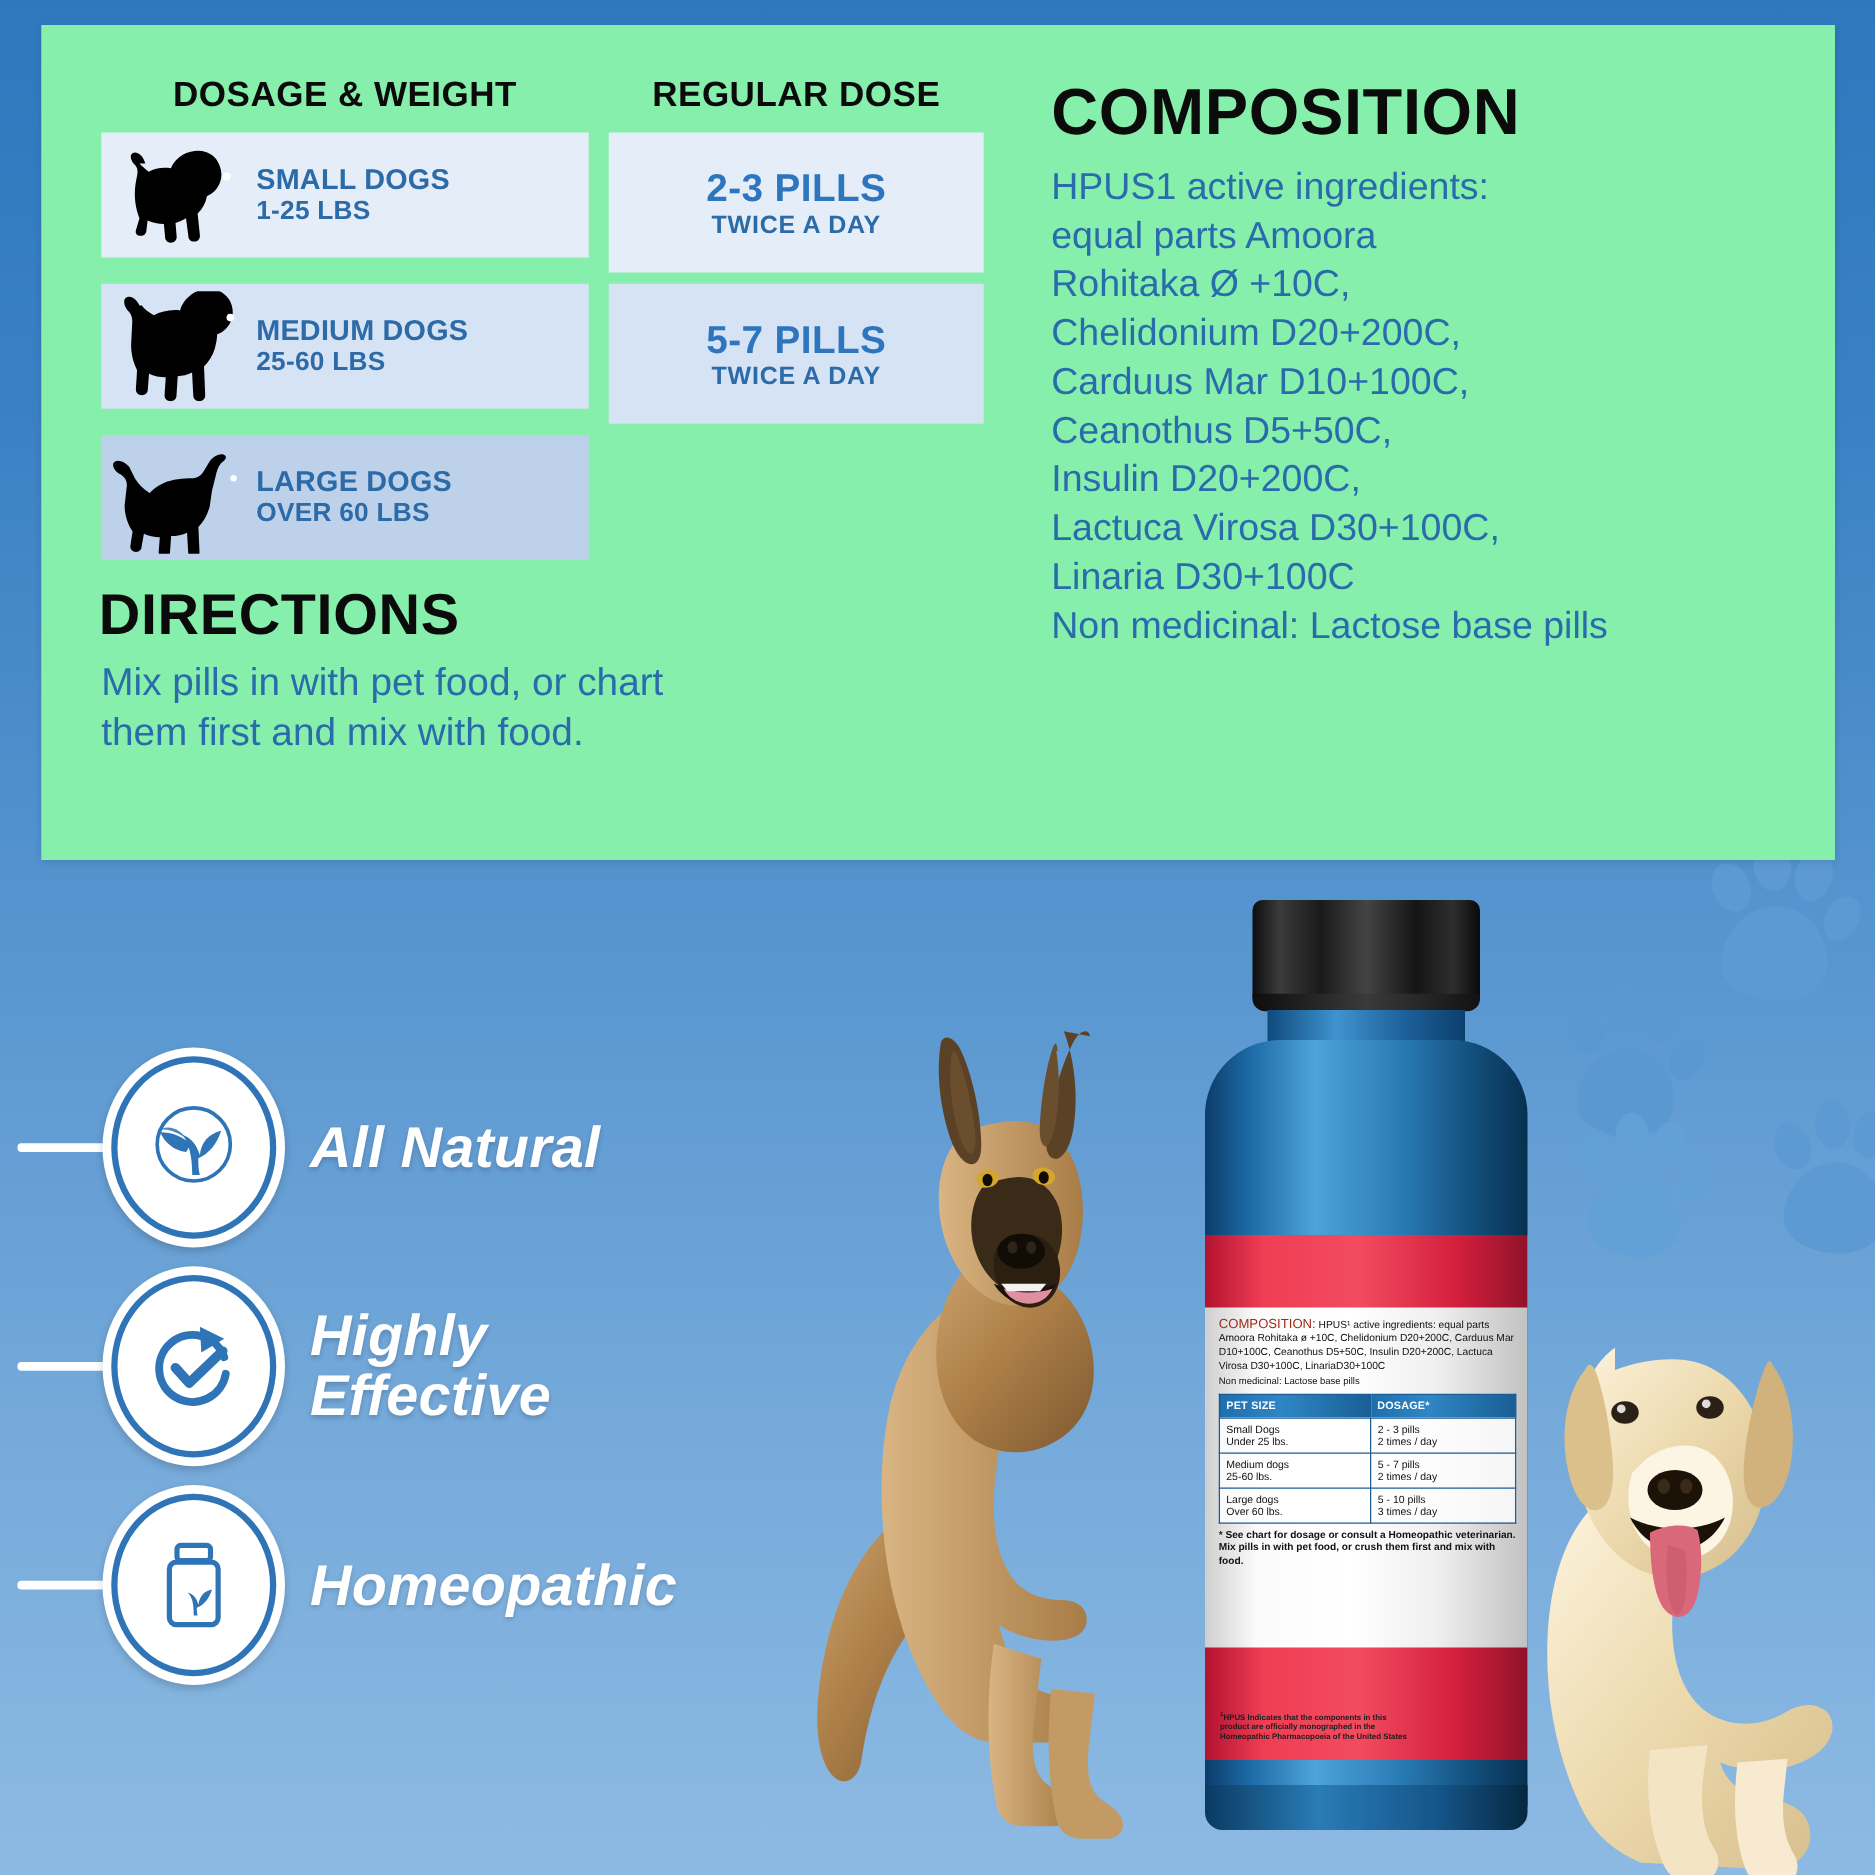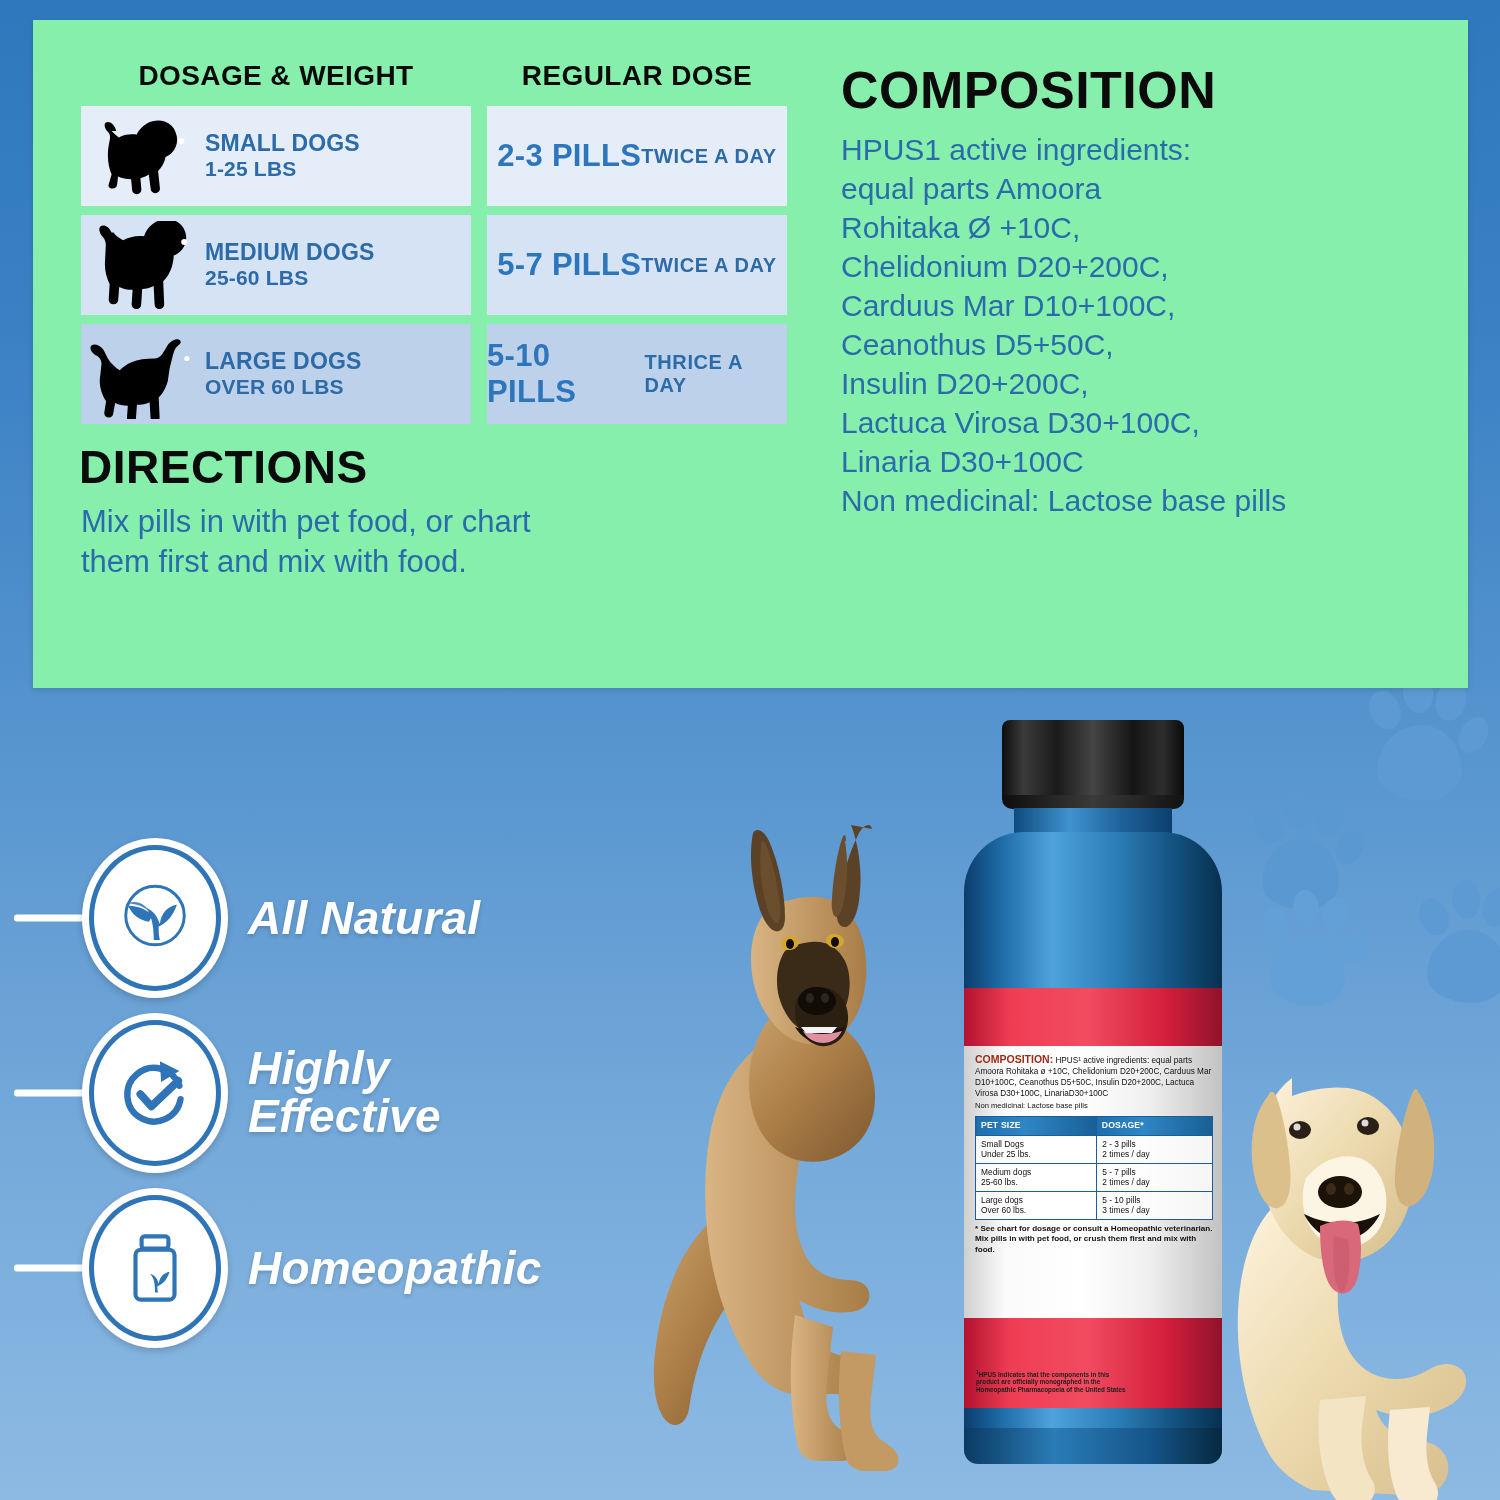--- a/index.html
+++ b/index.html
@@ -39,21 +39,21 @@
   .hdr.rd { width:300px; text-align:center; }
 
   .dose-grid { display:flex; flex-direction:column; gap:9px; }
   .dose-row  { display:flex; gap:16px; }
 
   .cell-left {
     width:390px; height:100px; display:flex; align-items:center;
     padding-left:6px;
   }
   .cell-right {
-    width:300px; height:100px; display:flex; flex-direction:row;
+    width:300px; height:112px; display:flex; flex-direction:column;
     align-items:center; justify-content:center;
   }
   .shade1 { background:#e4edf8; }
   .shade2 { background:#d5e3f4; }
   .shade3 { background:#bdd2ea; }
 
   .dog-ico { width:118px; height:82px; flex:none; display:flex;
              align-items:center; justify-content:center; }
   .dog-ico svg { display:block; }
 
@@ -236,24 +236,20 @@
               <svg viewBox="0 0 130 94" width="124" height="90" aria-hidden="true">
                 <path fill="#000" d="M18 20c-5-6-12-7-14-3-1 4 3 8 7 10 3 2 5 5 5 9l-2 18c0 9 3 17 7 23l-2 13c0 3 2 5 5 5s5-2 5-5l2-11c4 2 9 3 14 3l-1 13c0 3 2 5 5 5s5-2 5-5l1-14c5 0 10-1 14-3l1 17c0 3 2 5 5 5s5-2 5-5l-1-22c5-5 8-11 10-18l2-14 4-16c1-4 3-8 6-10 3-2 3-5 0-6-4-1-9 2-12 6l-6 10c-2 3-5 5-9 5-9 0-18 1-25 4-5 2-9 5-13 9-5-3-10-8-13-13z"></path>
                 <circle cx="110" cy="30" r="2.8" fill="#fff"></circle>
               </svg>
             </div>
             <div class="size-txt">
               <div>LARGE DOGS</div>
               <div class="l2">OVER 60 LBS</div>
             </div>
           </div>
-          <div class="cell-right shade3">
-            <div class="pill-big">5-10 PILLS</div>
-            <div class="pill-sub">THRICE A DAY</div>
-          </div>
         </div>
 
       </div>
 
       <div>
         <div class="dir-title">DIRECTIONS</div>
         <div class="dir-body">
           <div>Mix pills in with pet food, or chart</div>
           <div>them first and mix with food.</div>
         </div>
@@ -415,21 +411,21 @@
     <div class="b-cap"></div>
     <div class="b-neck"></div>
     <div class="b-body"></div>
     <div class="b-blue-bot"></div>
 
     <div class="b-label">
       <div class="b-red-top"></div>
       <div class="b-red-bot"></div>
 
       <div class="lbl-txt">
-        <span class="comp" style="font-weight:700;color:#9c2a14;font-size:10.5px;">COMPOSITION:</span>
+        <span class="comp" style="font-weight:400;color:#9c2a14;font-size:10.5px;">COMPOSITION:</span>
         <span>HPUS¹ active ingredients: equal parts Amoora Rohitaka ø +10C, Chelidonium D20+200C, Carduus Mar D10+100C, Ceanothus D5+50C, Insulin D20+200C, Lactuca Virosa D30+100C, LinariaD30+100C</span>
         <div class="lbl-nonmed">Non medicinal: Lactose base pills</div>
 
         <table class="lbl-table">
           <tbody>
               <tr>
             <th>PET SIZE</th>
             <th>DOSAGE*</th>
           </tr>
           <tr>

